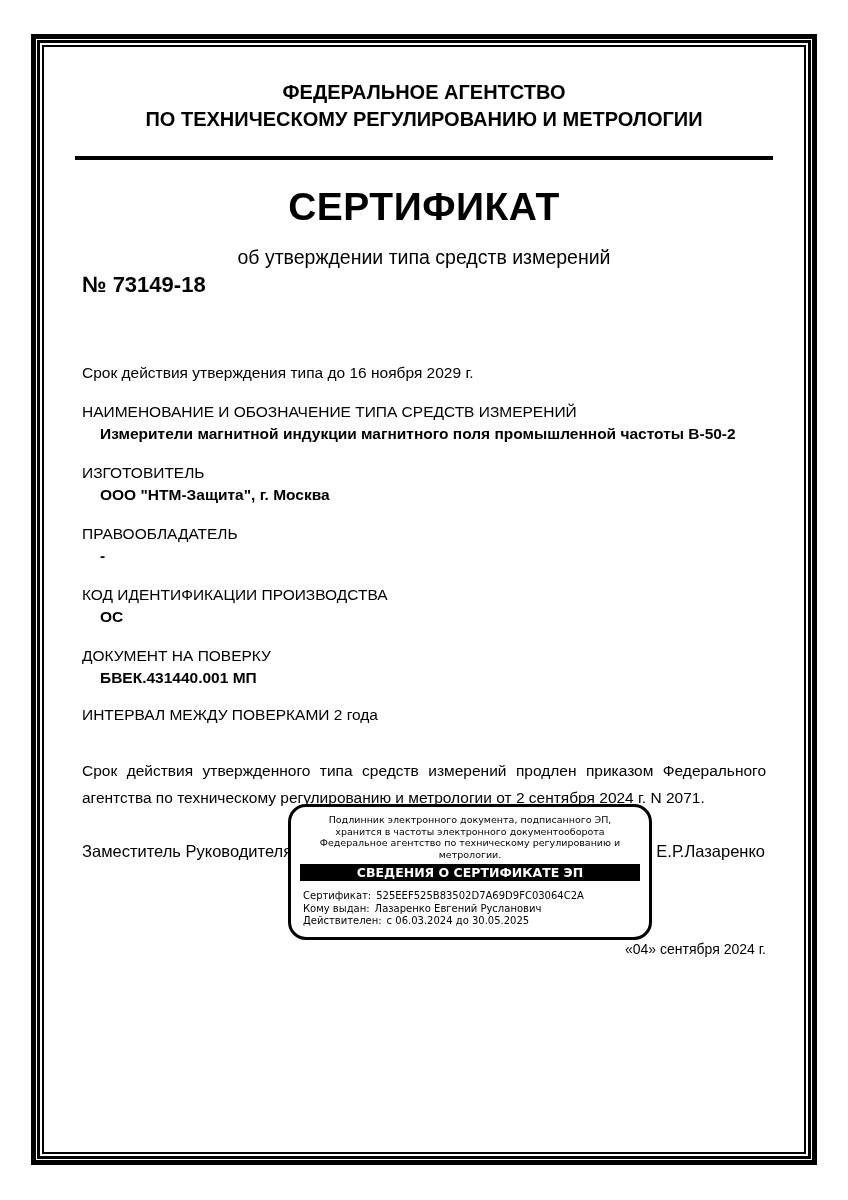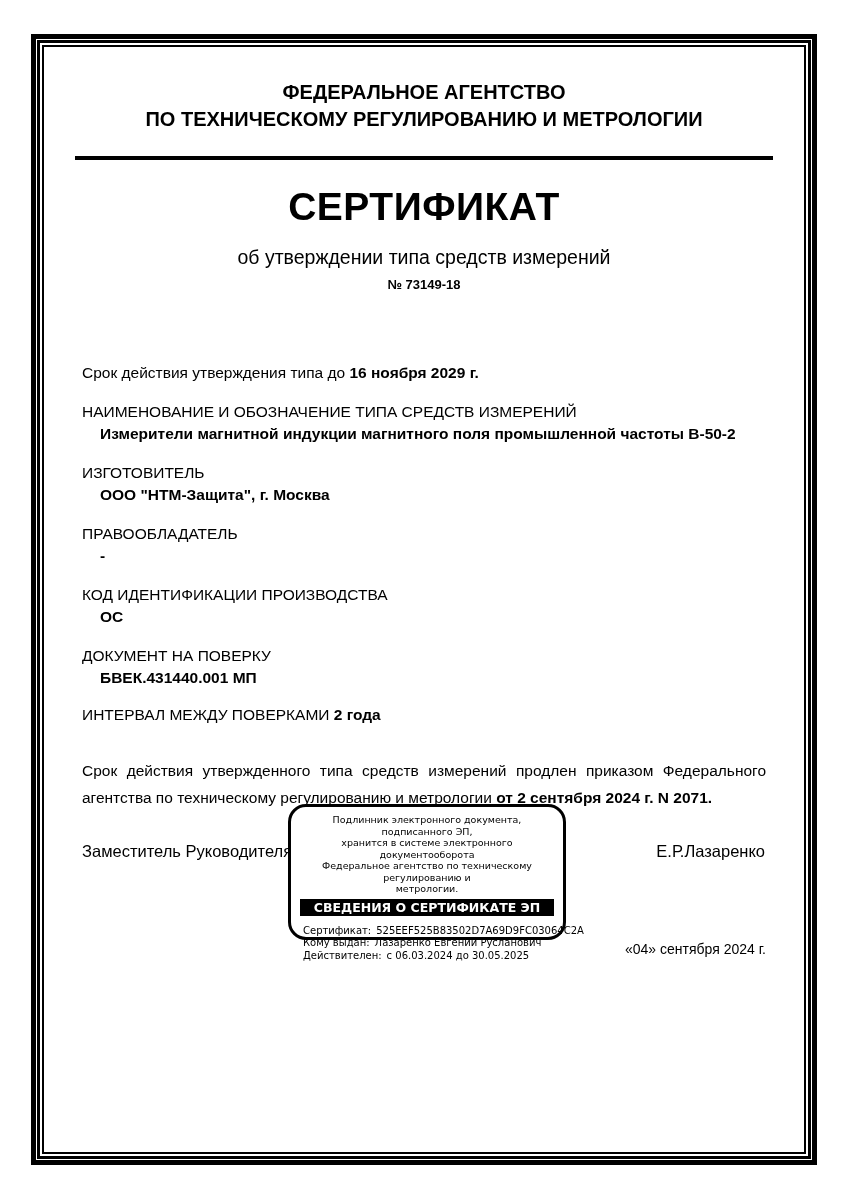--- a/index.html
+++ b/index.html
@@ -13,38 +13,38 @@
   .frame-inner { position:absolute; inset:2px; border:2px solid #000; }
 
   .content { position:absolute; left:82px; right:82px; top:34px; }
 
   .agency { text-align:center; font-weight:bold; font-size:20px; line-height:27px; }
   .agency-wrap { padding-top:45px; }
   .rule { border:0; border-top:4px solid #000; margin:23px -7px 0 -7px; }
 
   .title { text-align:center; font-weight:bold; font-size:39px; line-height:42px; margin-top:26px; letter-spacing:0.5px; }
   .subtitle { text-align:center; font-size:19.5px; line-height:26px; margin-top:16px; }
-  .cert-number { text-align:center; font-size:13px; line-height:26px; font-weight:bold; margin-top:2px; }
+  .cert-number { font-size:22px; line-height:26px; font-weight:bold; margin-top:2px; }
 
   .bodytext { font-size:15.5px; line-height:22px; }
   .validity { margin-top:64px; }
   .field { margin-top:17px; }
   .field .value { font-weight:bold;margin-left:18px; }
   .interval { margin-top:15px; }
-  .bold { font-weight:bold; }
+  .bold { font-weight:normal; }
 
   .prolong { margin-top:32px; line-height:26.5px; }
   .prolong .l1 { text-align:justify; text-align-last:justify; }
 
   .sig-position { position:absolute; left:82px; top:842px; font-size:16.5px; }
   .sig-name { position:absolute; right:83px; top:842px; font-size:16.5px; }
   .doc-date { position:absolute; right:82px; top:941px; font-size:14px; }
 
   .stamp {
-    position:absolute; left:288px; top:804px; width:278px; height:136px;
+    position:absolute; left:288px; top:804px; width:364px; height:136px;
     box-sizing:border-box; border:3px solid #000; border-radius:18px; background:#fff;
     font-family:"DejaVu Sans", sans-serif;
   }
   .stamp-head { margin-top:7px; padding:0 8px; text-align:center; font-size:9.5px; line-height:11.5px; }
   .stamp-bar {
     margin:4px 9px 0 9px; background:#000000; color:#fff; text-align:center;
     font-weight:bold; font-size:12.5px; line-height:17px;
   }
   .stamp-details { margin:9px 0 0 12px; font-size:10px; line-height:12.5px; }
   .stamp-details .lbl { padding-right:5px; }
@@ -108,21 +108,21 @@
     </div>
 
   </div>
 
   <div class="sig-position">Заместитель Руководителя</div>
   <div class="sig-name">Е.Р.Лазаренко</div>
 
   <div class="stamp">
     <div class="stamp-head">
       <div>Подлинник электронного документа, подписанного ЭП,</div>
-      <div>хранится в системе электронного документооборота</div>
+      <div>хранится в частоты электронного документооборота</div>
       <div>Федеральное агентство по техническому регулированию и</div>
       <div>метрологии.</div>
     </div>
     <div class="stamp-bar">СВЕДЕНИЯ О СЕРТИФИКАТЕ ЭП</div>
     <div class="stamp-details">
       <div><span class="lbl">Сертификат:</span><span>525EEF525B83502D7A69D9FC03064C2A</span></div>
       <div><span class="lbl">Кому выдан:</span><span>Лазаренко Евгений Русланович</span></div>
       <div><span class="lbl">Действителен:</span><span>с 06.03.2024 до 30.05.2025</span></div>
     </div>
   </div>

